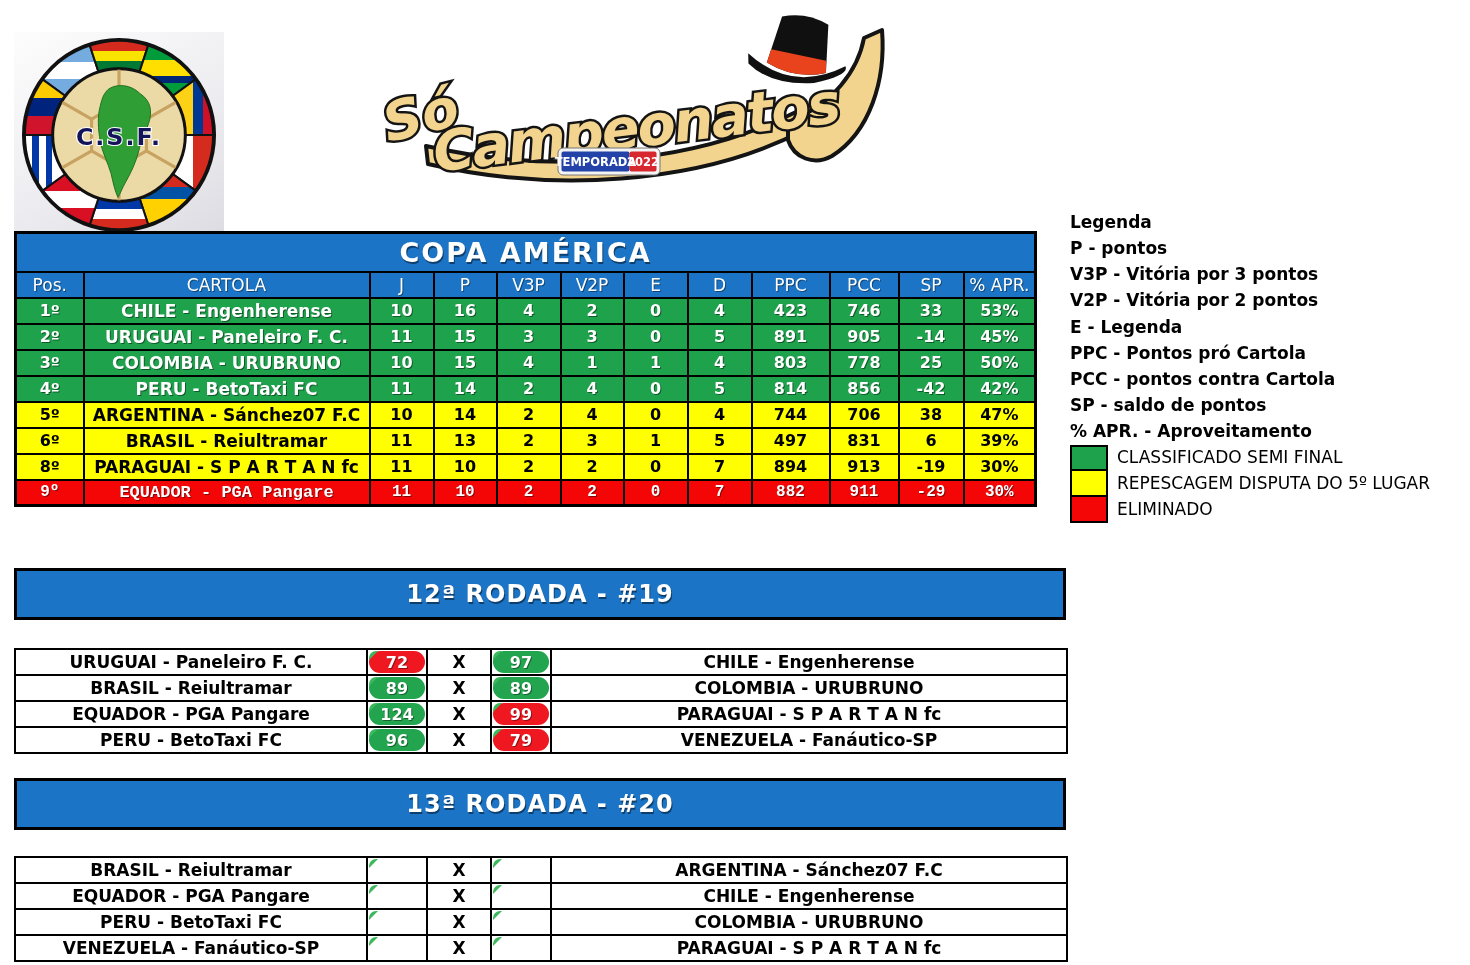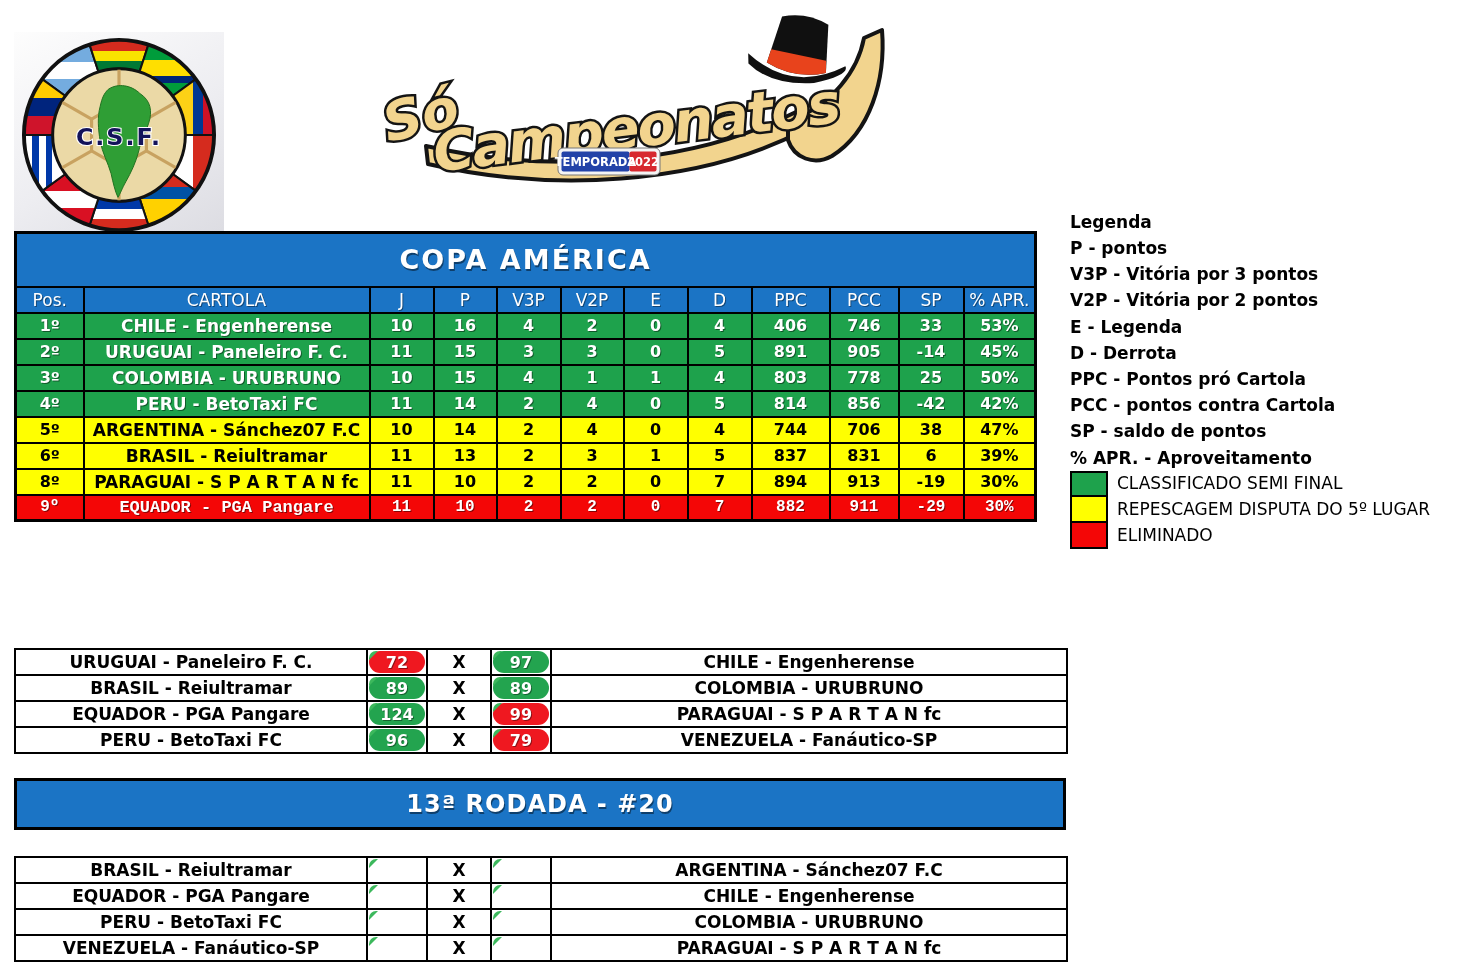--- a/index.html
+++ b/index.html
@@ -18,21 +18,21 @@
     display:flex;align-items:center;justify-content:center;}
 
   
   .soc-logo{position:absolute;left:368px;top:0px;width:530px;height:190px;}
 
   
   table{border-collapse:collapse;table-layout:fixed;}
   .standings{position:absolute;left:14px;top:231px;width:1020px;border:3px solid #000;}
   .standings td,.standings th{border:2px solid #000;text-align:center;vertical-align:middle;
       height:26px;overflow:hidden;white-space:nowrap;}
-  .standings .title-cell{height:54px;background:var(--blue);color:#fff;font-size:27px;
+  .standings .title-cell{height:39px;background:var(--blue);color:#fff;font-size:27px;
       font-weight:bold;letter-spacing:2px;text-shadow:1px 1.5px 0 rgba(0,0,0,.45);}
   .standings th{background:var(--blue);color:#fff;font-size:17px;font-weight:normal;
       text-shadow:1px 1px 0 rgba(0,0,0,.4);}
   .standings td{font-size:16px;font-weight:bold;}
   .standings td.team{font-size:17px;}
   tr.zone-green td{background:var(--green);color:#fff;text-shadow:1px 1px 0 rgba(0,0,0,.45);}
   tr.zone-yellow td{background:var(--yellow);color:#000;}
   tr.zone-red td{background:var(--red);color:#fff;text-shadow:1px 1px 0 rgba(0,0,0,.45);font-family:Liberation Mono, monospace;}
 
   
@@ -250,21 +250,21 @@
     <tbody>
         <tr class="zone-green">
     <td class="pos">1º</td>
     <td class="team">CHILE - Engenherense</td>
     <td>10</td>
     <td>16</td>
     <td>4</td>
     <td>2</td>
     <td>0</td>
     <td>4</td>
-    <td>406</td>
+    <td>423</td>
     <td>746</td>
     <td>33</td>
     <td>53%</td>
   </tr>
         <tr class="zone-green">
     <td class="pos">2º</td>
     <td class="team">URUGUAI - Paneleiro F. C.</td>
     <td>11</td>
     <td>15</td>
     <td>3</td>
@@ -320,21 +320,21 @@
   </tr>
         <tr class="zone-yellow">
     <td class="pos">6º</td>
     <td class="team">BRASIL - Reiultramar</td>
     <td>11</td>
     <td>13</td>
     <td>2</td>
     <td>3</td>
     <td>1</td>
     <td>5</td>
-    <td>837</td>
+    <td>497</td>
     <td>831</td>
     <td>6</td>
     <td>39%</td>
   </tr>
         <tr class="zone-yellow">
     <td class="pos">8º</td>
     <td class="team">PARAGUAI - S P A R T A N fc</td>
     <td>11</td>
     <td>10</td>
     <td>2</td>
@@ -363,21 +363,20 @@
       </tbody>
   </table>
 
   <div class="legend">
     <div class="legend-title">Legenda</div>
     <div>
         <div class="legend-item">P - pontos</div>
         <div class="legend-item">V3P - Vitória por 3 pontos</div>
         <div class="legend-item">V2P - Vitória por 2 pontos</div>
         <div class="legend-item">E - Legenda</div>
-        <div class="legend-item">D - Derrota</div>
         <div class="legend-item">PPC - Pontos pró Cartola</div>
         <div class="legend-item">PCC - pontos contra Cartola</div>
         <div class="legend-item">SP - saldo de pontos</div>
         <div class="legend-item">% APR. - Aproveitamento</div>
       </div>
     <div>
         <div class="zone-row">
           <span class="zone-box" style="background: rgb(30, 162, 76);"></span>
           <span class="zone-label">CLASSIFICADO SEMI FINAL</span>
         </div>
@@ -385,20 +384,23 @@
           <span class="zone-box" style="background: rgb(255, 255, 0);"></span>
           <span class="zone-label">REPESCAGEM DISPUTA DO 5º LUGAR</span>
         </div>
         <div class="zone-row">
           <span class="zone-box" style="background: rgb(244, 6, 6);"></span>
           <span class="zone-label">ELIMINADO</span>
         </div>
       </div>
   </div>
 
+  <div class="banner" id="round-banner-0">
+    <span>12ª RODADA - #19</span>
+  </div>
   <table class="matches" id="matches-0">
     <colgroup>
         <col style="width:352px">
         <col style="width:60px">
         <col style="width:64px">
         <col style="width:60px">
         <col style="width:516px">
       </colgroup>
     <tbody>
         <tr>

